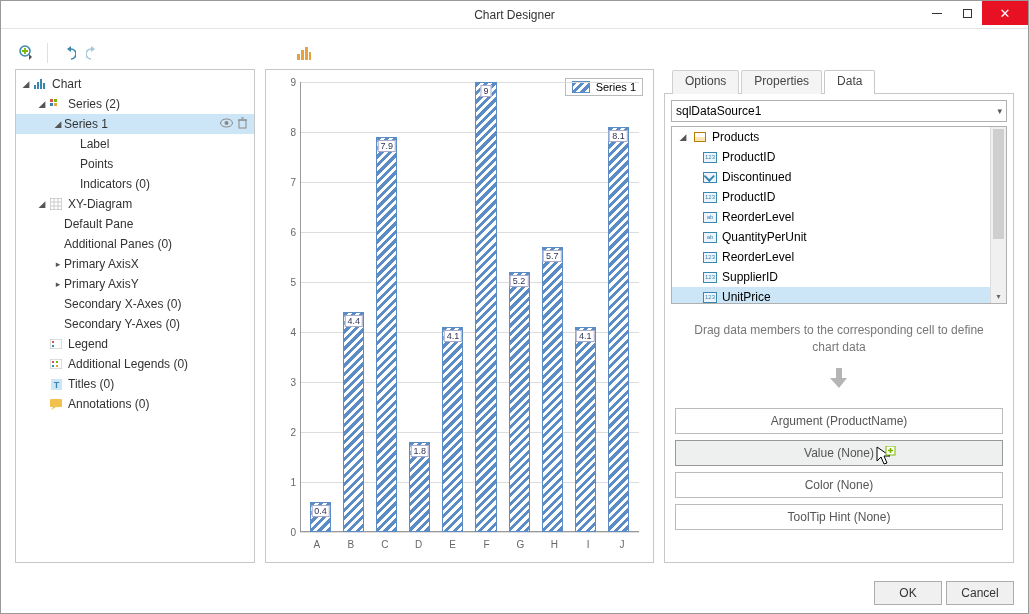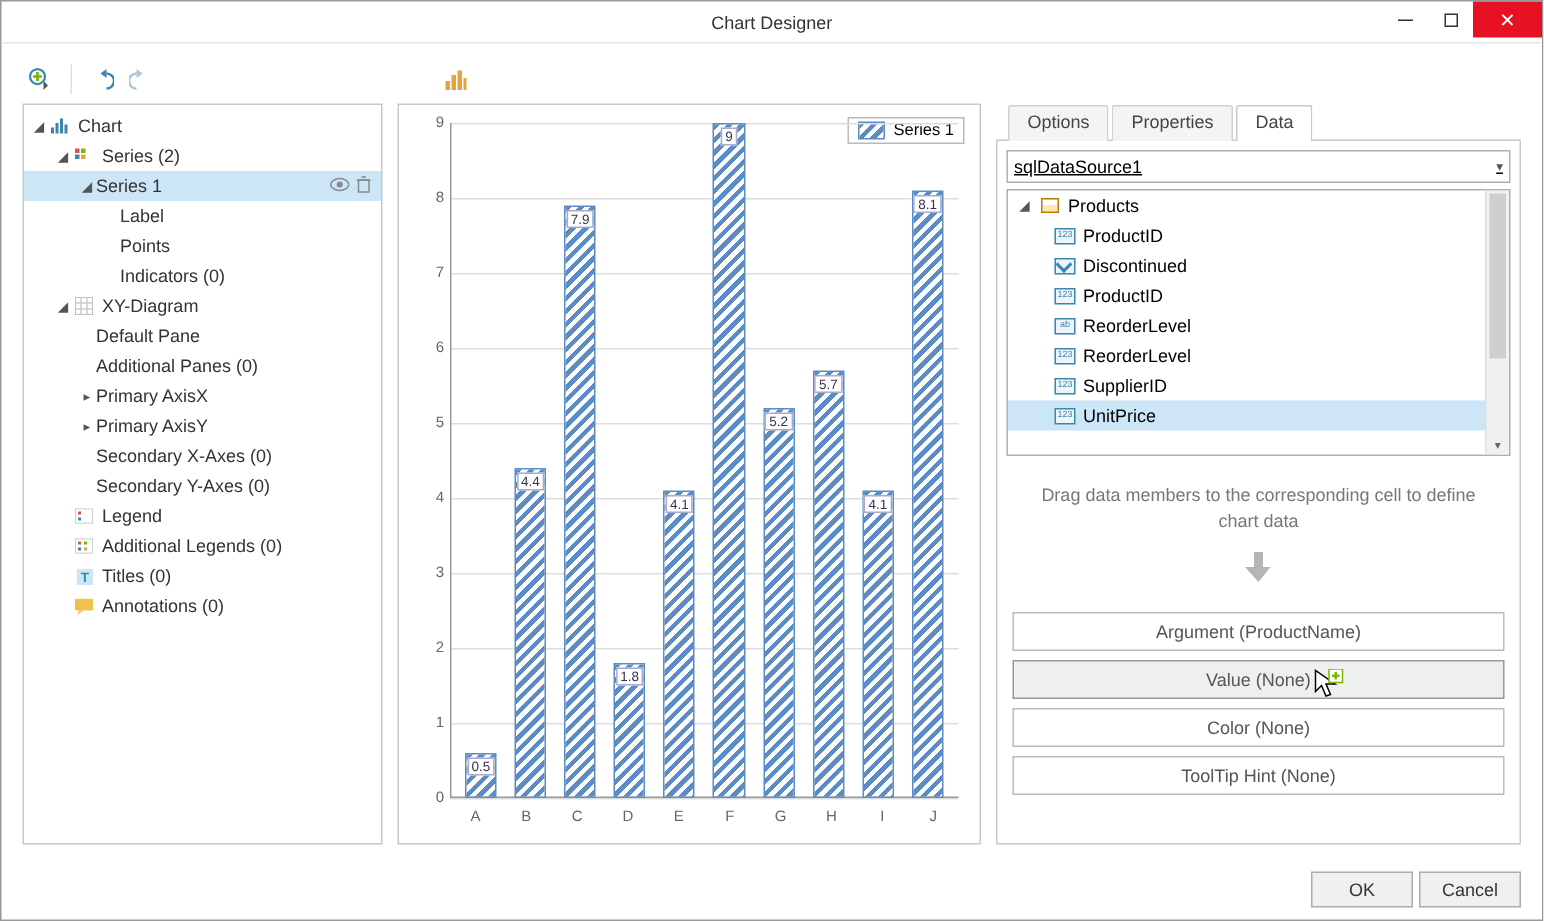--- a/index.html
+++ b/index.html
@@ -55,21 +55,21 @@
   .bar-label { position: absolute; left: 50%; transform: translate(-50%, 0); background: #fff; border: 1px solid #aac; font-size: 9px; padding: 0 2px; color: #335; white-space: nowrap; }
   .x-labels { position: absolute; left: 26px; right: 6px; bottom: 4px; display: flex; justify-content: space-around; font-size: 10px; color: #666; }
   .x-labels span { flex: 1; text-align: center; }
 
   
   .right-panel { width: 350px; display: flex; flex-direction: column; }
   .tabs { display: flex; height: 24px; gap: 0; padding-left: 8px; }
   .tab { padding: 3px 12px; font-size: 12px; border: 1px solid transparent; border-bottom: none; cursor: pointer; color: #444; background: #f4f4f4; border-color: #d0d0d0; margin-right: 2px; border-radius: 2px 2px 0 0; position: relative; top: 1px; }
   .tab.active { background: #fff; border-color: #c8c8c8; z-index: 3; }
   .tab-pane { flex: 1; border: 1px solid #c8c8c8; background: #fff; display: flex; flex-direction: column; padding: 6px; font-size: 12px; }
-  .dropdown { height: 22px; border: 1px solid #b0b0b0; display: flex; align-items: center; padding: 0 4px; margin-bottom: 4px; background: #fff; cursor: pointer; text-decoration: underline; }
+  .dropdown { height: 22px; border: 1px solid #b0b0b0; display: flex; align-items: center; padding: 0 4px; margin-bottom: 4px; background: #fff; cursor: pointer; }
   .dropdown-text { flex: 1; }
   .dropdown-arrow { font-size: 9px; color: #555; }
   .field-tree { flex: 0 0 auto; border: 1px solid #b0b0b0; height: 178px; overflow: hidden; position: relative; background: #fff; display: flex; }
   .field-list { flex: 1; overflow: hidden; }
   .field-row { height: 20px; display: flex; align-items: center; padding-left: 8px; gap: 4px; cursor: pointer; }
   .field-row.header { padding-left: 4px; }
   .field-row.header .tree-arrow { width: 10px; }
   .field-row .fld-icon { width: 16px; height: 14px; display:inline-flex; align-items:center; justify-content:center; }
   .field-row.selected { background: #cde6f7; }
   .scroll-stub { width: 16px; background: #f0f0f0; border-left: 1px solid #ddd; position: relative; }
@@ -302,21 +302,21 @@
                 <div class="gridline" style="top: 33.3333%;"></div>
                 <div class="gridline" style="top: 22.2222%;"></div>
                 <div class="gridline" style="top: 11.1111%;"></div>
                 <div class="gridline" style="top: 0%;"></div>
               </div>
             <div class="y-axis-line"></div>
             <div class="x-axis-line"></div>
             <div class="bars" id="bars">
                 <div class="bar-col">
                   <div class="bar" style="height: 6.66667%;">
-                    <div class="bar-label" style="top: 2px;">0.5</div>
+                    <div class="bar-label" style="top: 2px;">0.4</div>
                   </div>
                 </div>
                 <div class="bar-col">
                   <div class="bar" style="height: 48.8889%;">
                     <div class="bar-label" style="top: 2px;">4.4</div>
                   </div>
                 </div>
                 <div class="bar-col">
                   <div class="bar" style="height: 87.7778%;">
                     <div class="bar-label" style="top: 2px;">7.9</div>
@@ -420,20 +420,26 @@
                   <span class="fld-icon">
                     <span class="ic-123">123</span>
                   </span>
                   <span>ProductID</span>
                 </div>
               <div class="field-row" style="padding-left:30px">
                   <span class="fld-icon">
                     <span class="ic-ab">ab</span>
                   </span>
                   <span>ReorderLevel</span>
+                </div>
+              <div class="field-row" style="padding-left:30px">
+                  <span class="fld-icon">
+                    <span class="ic-ab">ab</span>
+                  </span>
+                  <span>QuantityPerUnit</span>
                 </div>
               <div class="field-row" style="padding-left:30px">
                   <span class="fld-icon">
                     <span class="ic-123">123</span>
                   </span>
                   <span>ReorderLevel</span>
                 </div>
               <div class="field-row" style="padding-left:30px">
                   <span class="fld-icon">
                     <span class="ic-123">123</span>

